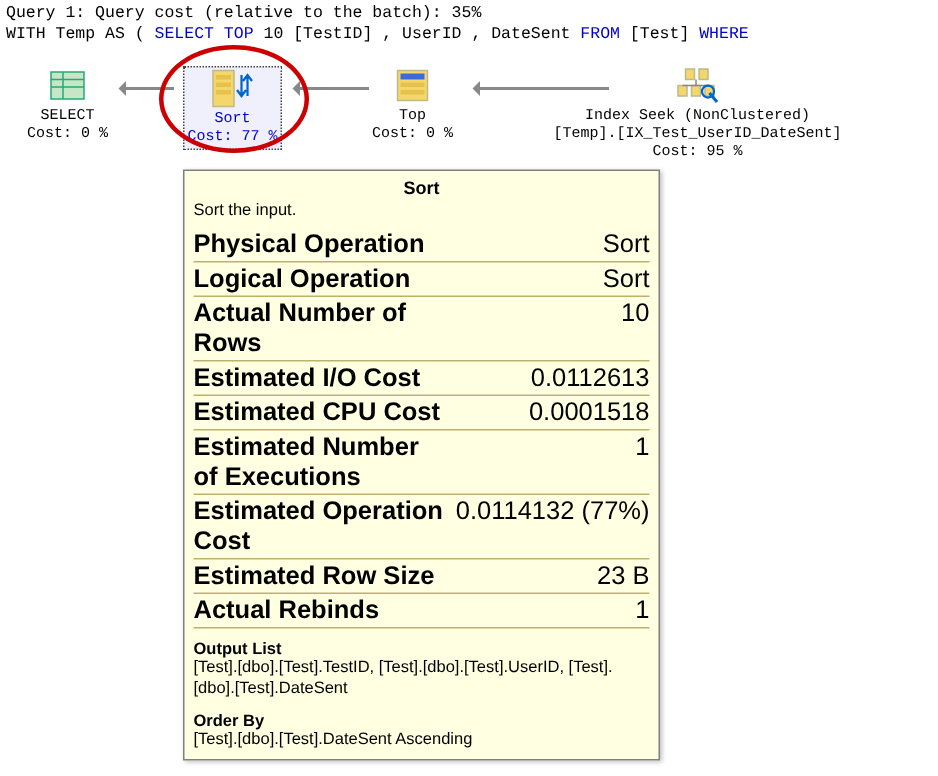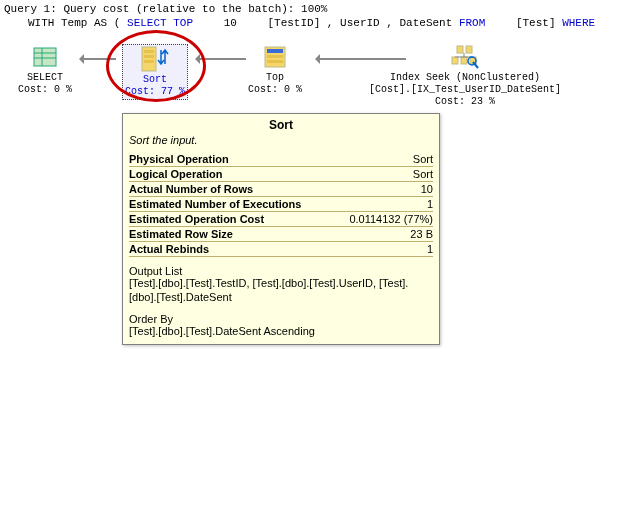--- a/index.html
+++ b/index.html
@@ -13,21 +13,21 @@
     overflow: hidden;
     position: relative;
   }
   .query-header {
     font-size: 11px;
     padding: 2px 4px 3px 4px;
     white-space: nowrap;
     line-height: 1.3;
   }
   .query-header .blue { color: #0000cc; }
-  .query-header .black { color: #000; margin-left: 24px; }
+  .query-header .black { color: #000; }
   .plan {
     position: relative;
     height: 80px;
     font-family: "Courier New", monospace;
   }
   .op {
     position: absolute;
     text-align: center;
     font-size: 10px;
     line-height: 1.2;
@@ -88,48 +88,47 @@
     box-shadow: 1px 1px 3px rgba(0,0,0,0.25);
   }
   .tooltip .tt-title {
     text-align: center;
     font-weight: bold;
     font-size: 12px;
     margin: 0 0 2px 0;
   }
   .tooltip .tt-desc {
     margin-bottom: 6px;
-    font-style: italic;
   }
   .tooltip table {
     width: 100%;
     border-collapse: collapse;
-    font-size: 11px;
+    font-size: 17px;
   }
   .tooltip td {
     border-bottom: 1px solid #c0b070;
     padding: 1px 0;
     vertical-align: top;
   }
   .tooltip td.k { font-weight: bold; text-align: left; }
   .tooltip td.v { text-align: right; white-space: nowrap; padding-left:6px;}
   .tooltip .section-title {
-    font-weight: normal;
+    font-weight: bold;
     margin-top: 8px;
   }
   .tooltip .section-body {
     line-height: 1.25;
   }
 </style>
 </head>
 <body>
 
 <div class="query-header">
   <div>
-    <span>Query 1: Query cost (relative to the batch): </span><span>100%</span>
+    <span>Query 1: Query cost (relative to the batch): </span><span>35%</span>
   </div>
   <div>
     <span class="black">WITH Temp AS ( </span><span class="blue">SELECT TOP </span><span class="black">10</span><span class="black"> [TestID] , UserID , DateSent </span><span class="blue">FROM</span><span class="black"> [Test] </span><span class="blue">WHERE</span>
   </div>
 </div>
 
 <div class="plan">
   <div class="arrow arrow1"></div>
   <div class="arrow arrow2"></div>
   <div class="arrow arrow3"></div>
@@ -176,22 +175,22 @@
       <rect x="16" y="2" width="6" height="7" fill="#f5d66b" stroke="#bb8"></rect>
       <rect x="2" y="13" width="6" height="7" fill="#f5d66b" stroke="#bb8"></rect>
       <rect x="11" y="13" width="6" height="7" fill="#f5d66b" stroke="#bb8"></rect>
       <rect x="20" y="13" width="6" height="7" fill="#f5d66b" stroke="#bb8"></rect>
       <line x1="14" y1="9" x2="14" y2="13" stroke="#888"></line>
       <line x1="5" y1="13" x2="23" y2="13" stroke="#888"></line>
       <path d="M23 18 L28 24" stroke="#06c" stroke-width="2"></path>
       <circle cx="22" cy="17" r="4" fill="none" stroke="#06c" stroke-width="1.5"></circle>
     </svg>
     <span class="label">Index Seek (NonClustered)</span><br>
-    <span class="label">[Cost].[IX_Test_UserID_DateSent]</span><br>
-    <span class="cost">Cost: 23 %</span>
+    <span class="label">[Temp].[IX_Test_UserID_DateSent]</span><br>
+    <span class="cost">Cost: 95 %</span>
   </div>
 </div>
 
 <div class="highlight-ring"></div>
 
 <div class="tooltip">
   <div class="tt-title">Sort</div>
   <div class="tt-desc">Sort the input.</div>
   <table>
     <tbody id="tt-rows">
@@ -199,20 +198,28 @@
           <td class="k">Physical Operation</td>
           <td class="v">Sort</td>
         </tr>
         <tr>
           <td class="k">Logical Operation</td>
           <td class="v">Sort</td>
         </tr>
         <tr>
           <td class="k">Actual Number of Rows</td>
           <td class="v">10</td>
+        </tr>
+        <tr>
+          <td class="k">Estimated I/O Cost</td>
+          <td class="v">0.0112613</td>
+        </tr>
+        <tr>
+          <td class="k">Estimated CPU Cost</td>
+          <td class="v">0.0001518</td>
         </tr>
         <tr>
           <td class="k">Estimated Number of Executions</td>
           <td class="v">1</td>
         </tr>
         <tr>
           <td class="k">Estimated Operation Cost</td>
           <td class="v">0.0114132 (77%)</td>
         </tr>
         <tr>

